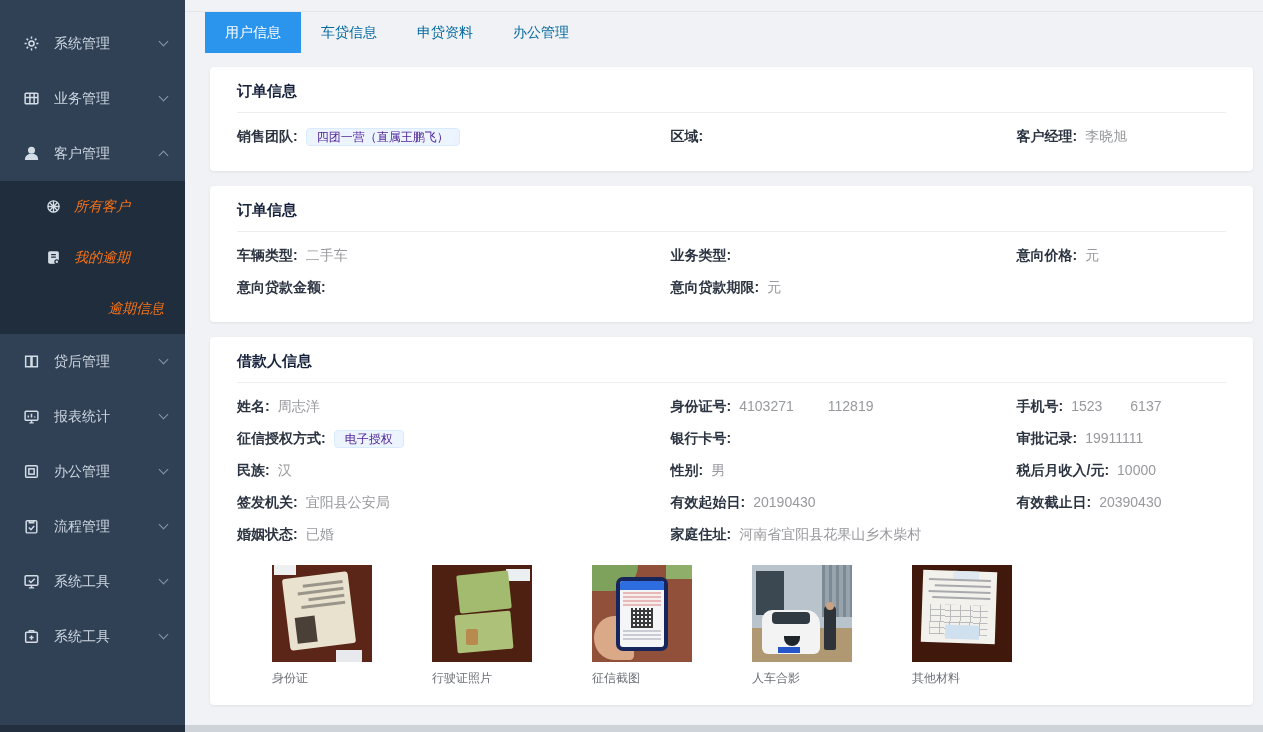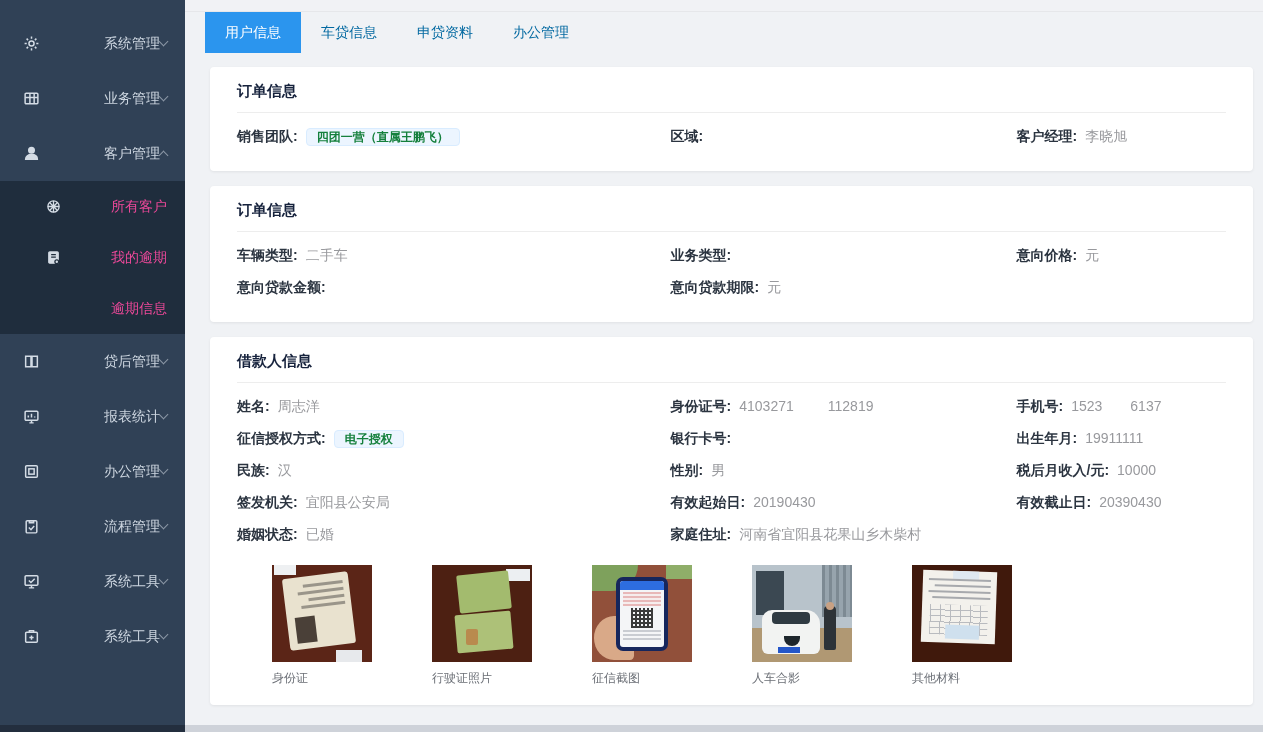--- a/index.html
+++ b/index.html
@@ -3,33 +3,33 @@
 <meta charset="utf-8">
 <style>
   * { margin:0; padding:0; box-sizing:border-box; }
   html,body { width:1263px; height:732px; overflow:hidden;
     font-family:"Liberation Sans", sans-serif; background:#f0f2f5; }
 
   
   .sidebar { position:absolute; left:0; top:0; width:185px; height:725px;
     background:#304156; color:#c9d3de; z-index:5; }
   .sidebar-bottom-strip { position:absolute; left:0; top:725px; width:185px; height:7px; background:#232e3e; }
-  .menu { padding-top:16px;text-align:right; }
+  .menu { padding-top:16px; }
   .menu-item { height:55px; display:flex; align-items:center; padding:0 18px 0 22px;
     font-size:14px; cursor:pointer; color:#cdd6e0; }
   .menu-item .mi-icon { width:18px; height:18px; margin-right:14px; flex:0 0 18px;
     display:flex; align-items:center; justify-content:center; }
   .mi-icon svg { stroke:#d4dce5; fill:none; stroke-width:1.4; }
   .menu-item .mi-label { flex:1; }
   .caret { width:7px; height:7px; border-right:1.5px solid #8b97a5; border-bottom:1.5px solid #8b97a5;
     transform:rotate(45deg); margin-top:-4px; }
   .caret.up { transform:rotate(-135deg); margin-top:4px; }
   .submenu { background:#1f2d3d; }
-  .submenu .menu-item { height:51px; padding-left:44px; color:#ec4899; }
-  .submenu .menu-item.noicon { padding-left:36px; }
+  .submenu .menu-item { height:51px; padding-left:44px; color:#f97316;font-style:italic; }
+  .submenu .menu-item.noicon { padding-left:108px; }
   .submenu .mi-icon { margin-right:12px; }
 
   
   .main { position:absolute; left:185px; top:0; width:1078px; height:732px; background:#f0f2f5; }
   .topstrip { height:12px; border-bottom:1px solid #e6e7ea; background:#f1f2f5; }
 
   .tabbar { display:flex; padding-left:20px; height:41px; align-items:stretch; }
   .tab { width:96px; display:flex; align-items:center; justify-content:center;
     font-size:14px; color:#0369a1; cursor:pointer; background:transparent; }
   .tab.active { background:#2b95ee; color:#ffffff; }
@@ -38,22 +38,22 @@
   .card { background:#ffffff; border-radius:4px; box-shadow:0 1px 3px rgba(0,0,0,0.07);
     padding:15px 27px 18px 27px; margin-bottom:15px; }
   .card-title { font-size:15px; font-weight:bold; color:#17233d; padding-bottom:11px;
     border-bottom:1px solid #ededed; }
   .rows { padding-top:8px; }
   .row { display:grid; grid-template-columns:1.78fr 1.42fr 0.86fr; align-items:center; height:32px; }
   .cell { display:flex; align-items:flex-start; font-size:14px; white-space:nowrap; overflow:visible; }
   .lbl { font-weight:bold; color:#2b3440; margin-right:8px; }
   .val { color:#98999d; }
   .censor { display:inline-block; width:28px; height:10px; }
-  .tag { display:inline-block; font-size:12px; color:#15803d; background:#ecf5ff;
-    border:1px solid #d9ecff; border-radius:4px; padding:1px 10px; line-height:14px; cursor:pointer;font-weight:bold; }
+  .tag { display:inline-block; font-size:12px; color:#4c1d95; background:#ecf5ff;
+    border:1px solid #d9ecff; border-radius:4px; padding:1px 10px; line-height:14px; cursor:pointer; }
 
   
   .photos { display:flex; gap:64px; margin:14px 0 0 35px; }
   .photo-box { width:96px; text-align:left; }
   .photo { width:100px; height:97px; position:relative; overflow:hidden; cursor:pointer; }
   .caption { font-size:12px; color:#6b6f76; margin-top:8px; }
 
   .ph1 { background:#5b2517; }
   .ph1 .card-id { position:absolute; left:14px; top:10px; width:66px; height:72px;
     background:#e9e2cf; transform:rotate(-7deg); border-radius:3px; }
@@ -324,21 +324,21 @@
         <div class="row">
           <div class="cell">
             <span class="lbl">征信授权方式:</span>
             <span class="tag">电子授权</span>
           </div>
           <div class="cell">
             <span class="lbl">银行卡号:</span>
             <span class="val"></span>
           </div>
           <div class="cell">
-            <span class="lbl">出生年月:</span>
+            <span class="lbl">审批记录:</span>
             <span class="val">19911111</span>
           </div>
         </div>
         <div class="row">
           <div class="cell">
             <span class="lbl">民族:</span>
             <span class="val">汉</span>
           </div>
           <div class="cell">
             <span class="lbl">性别:</span>

